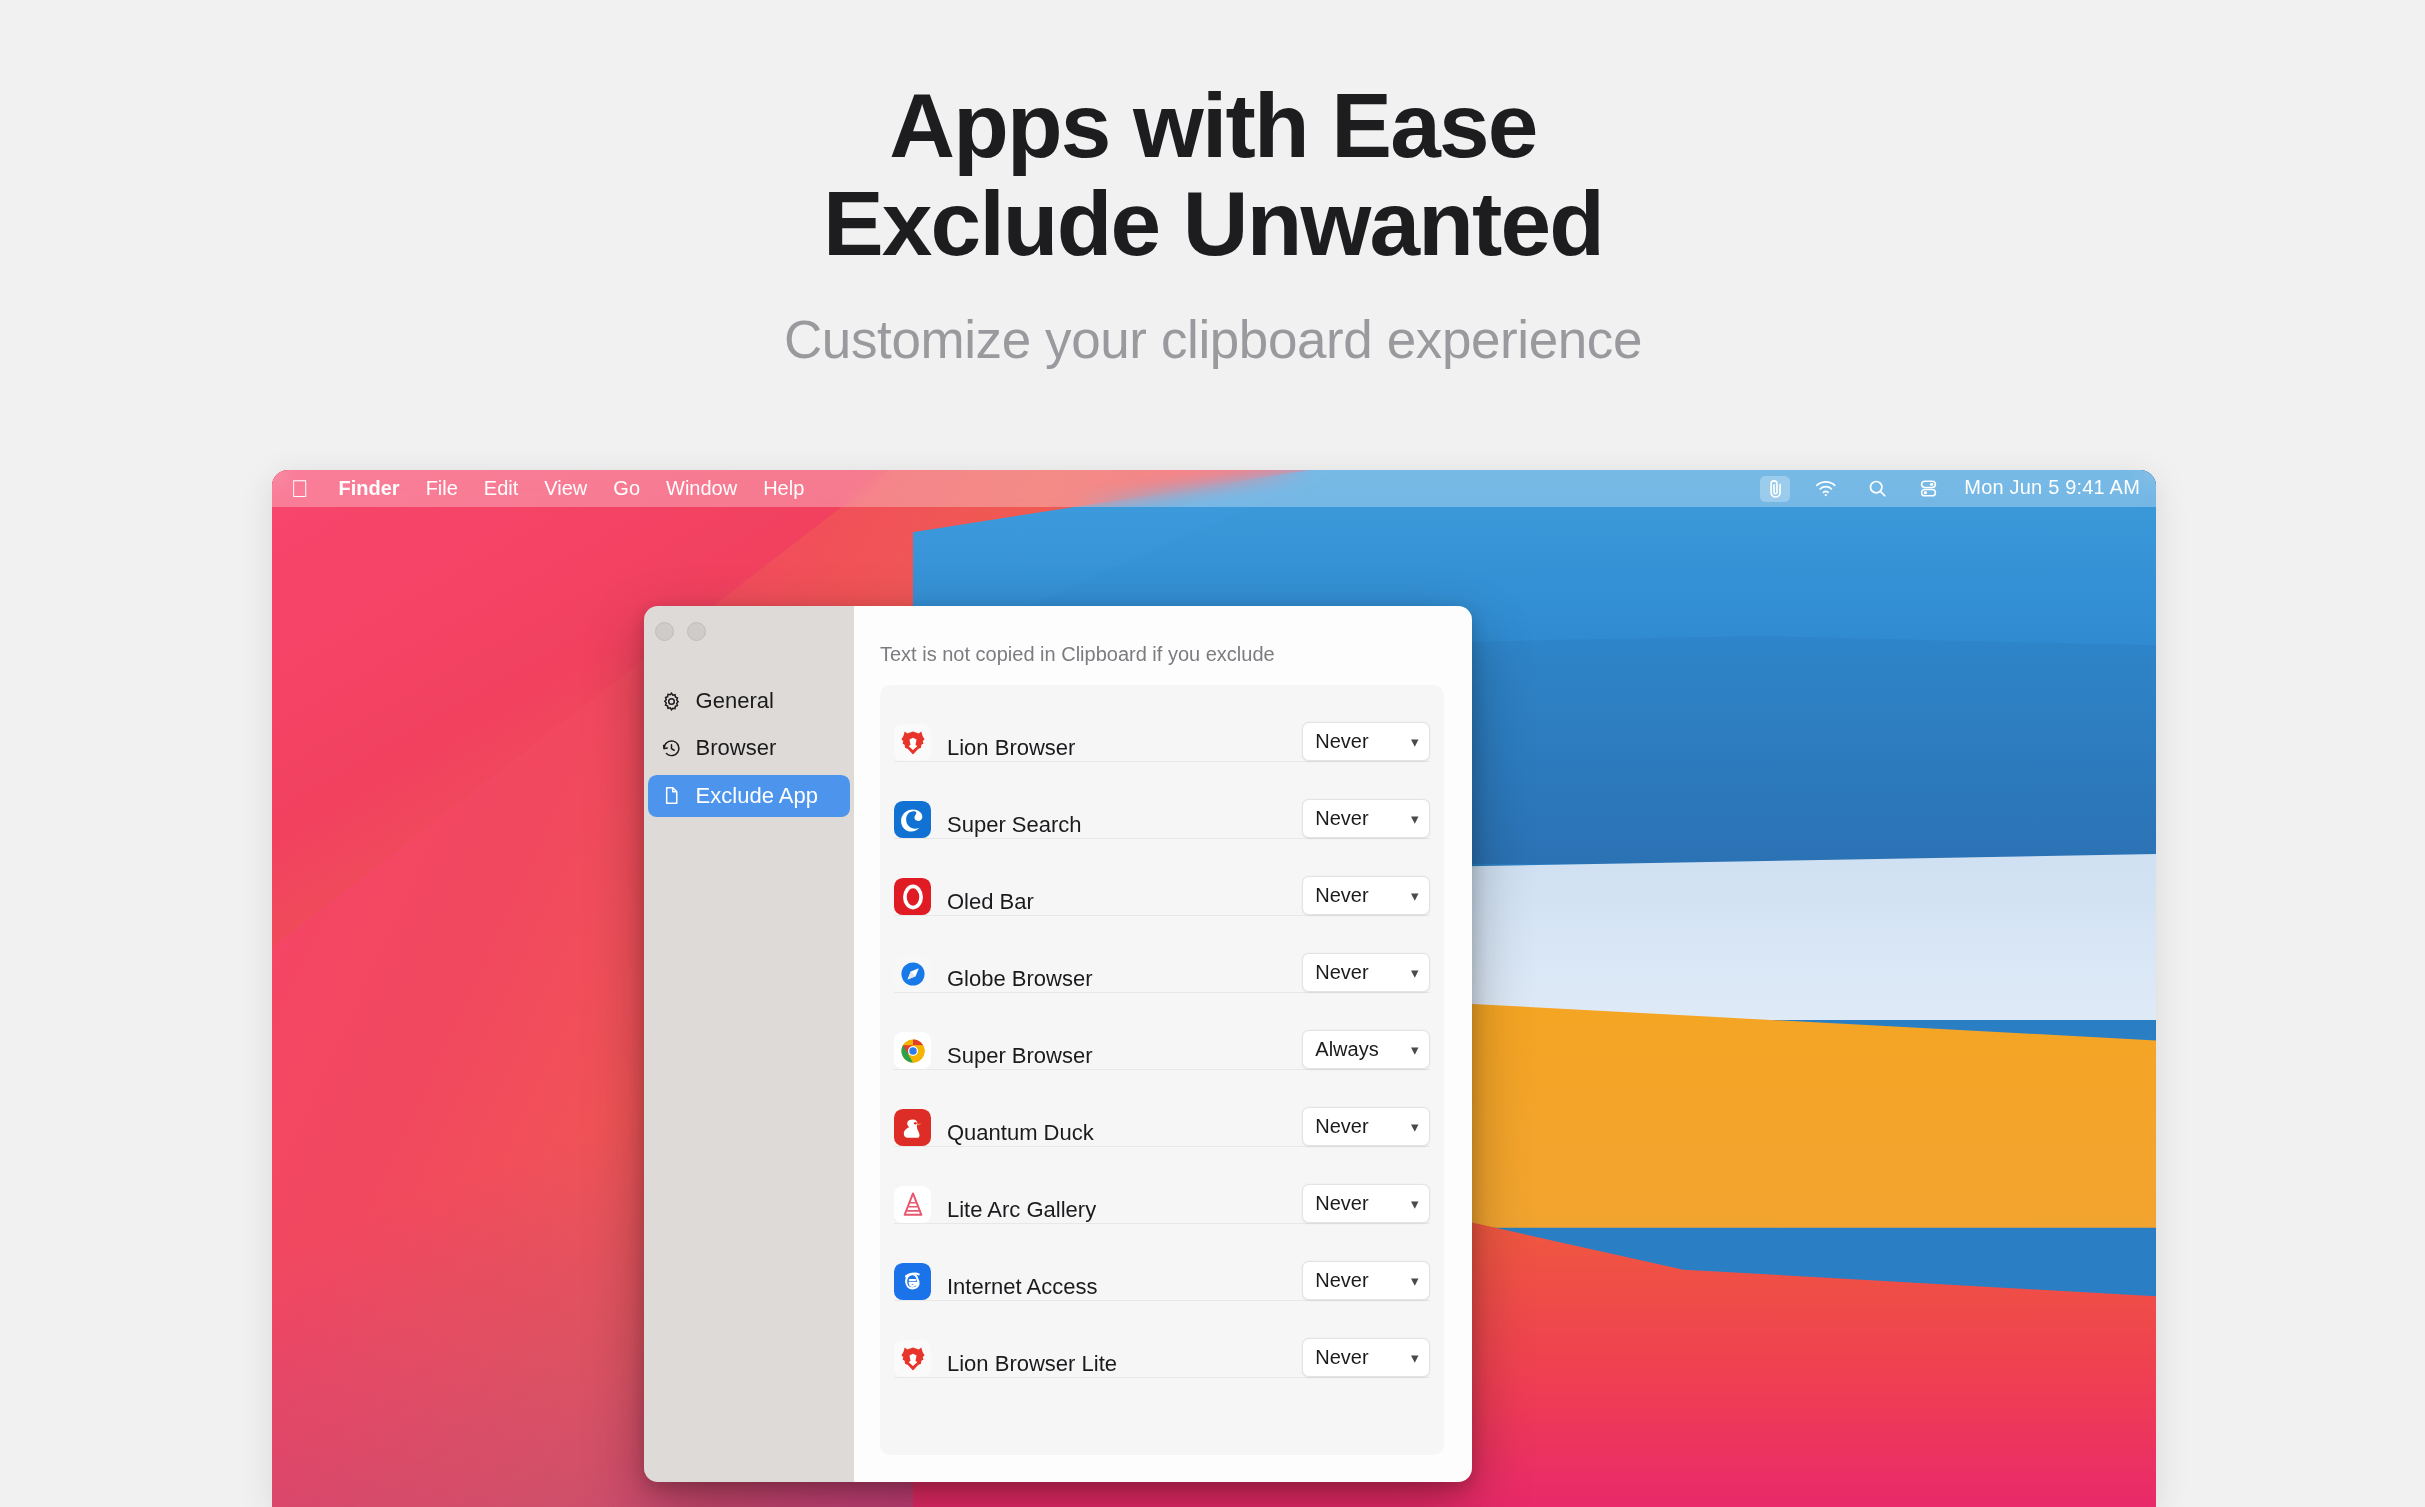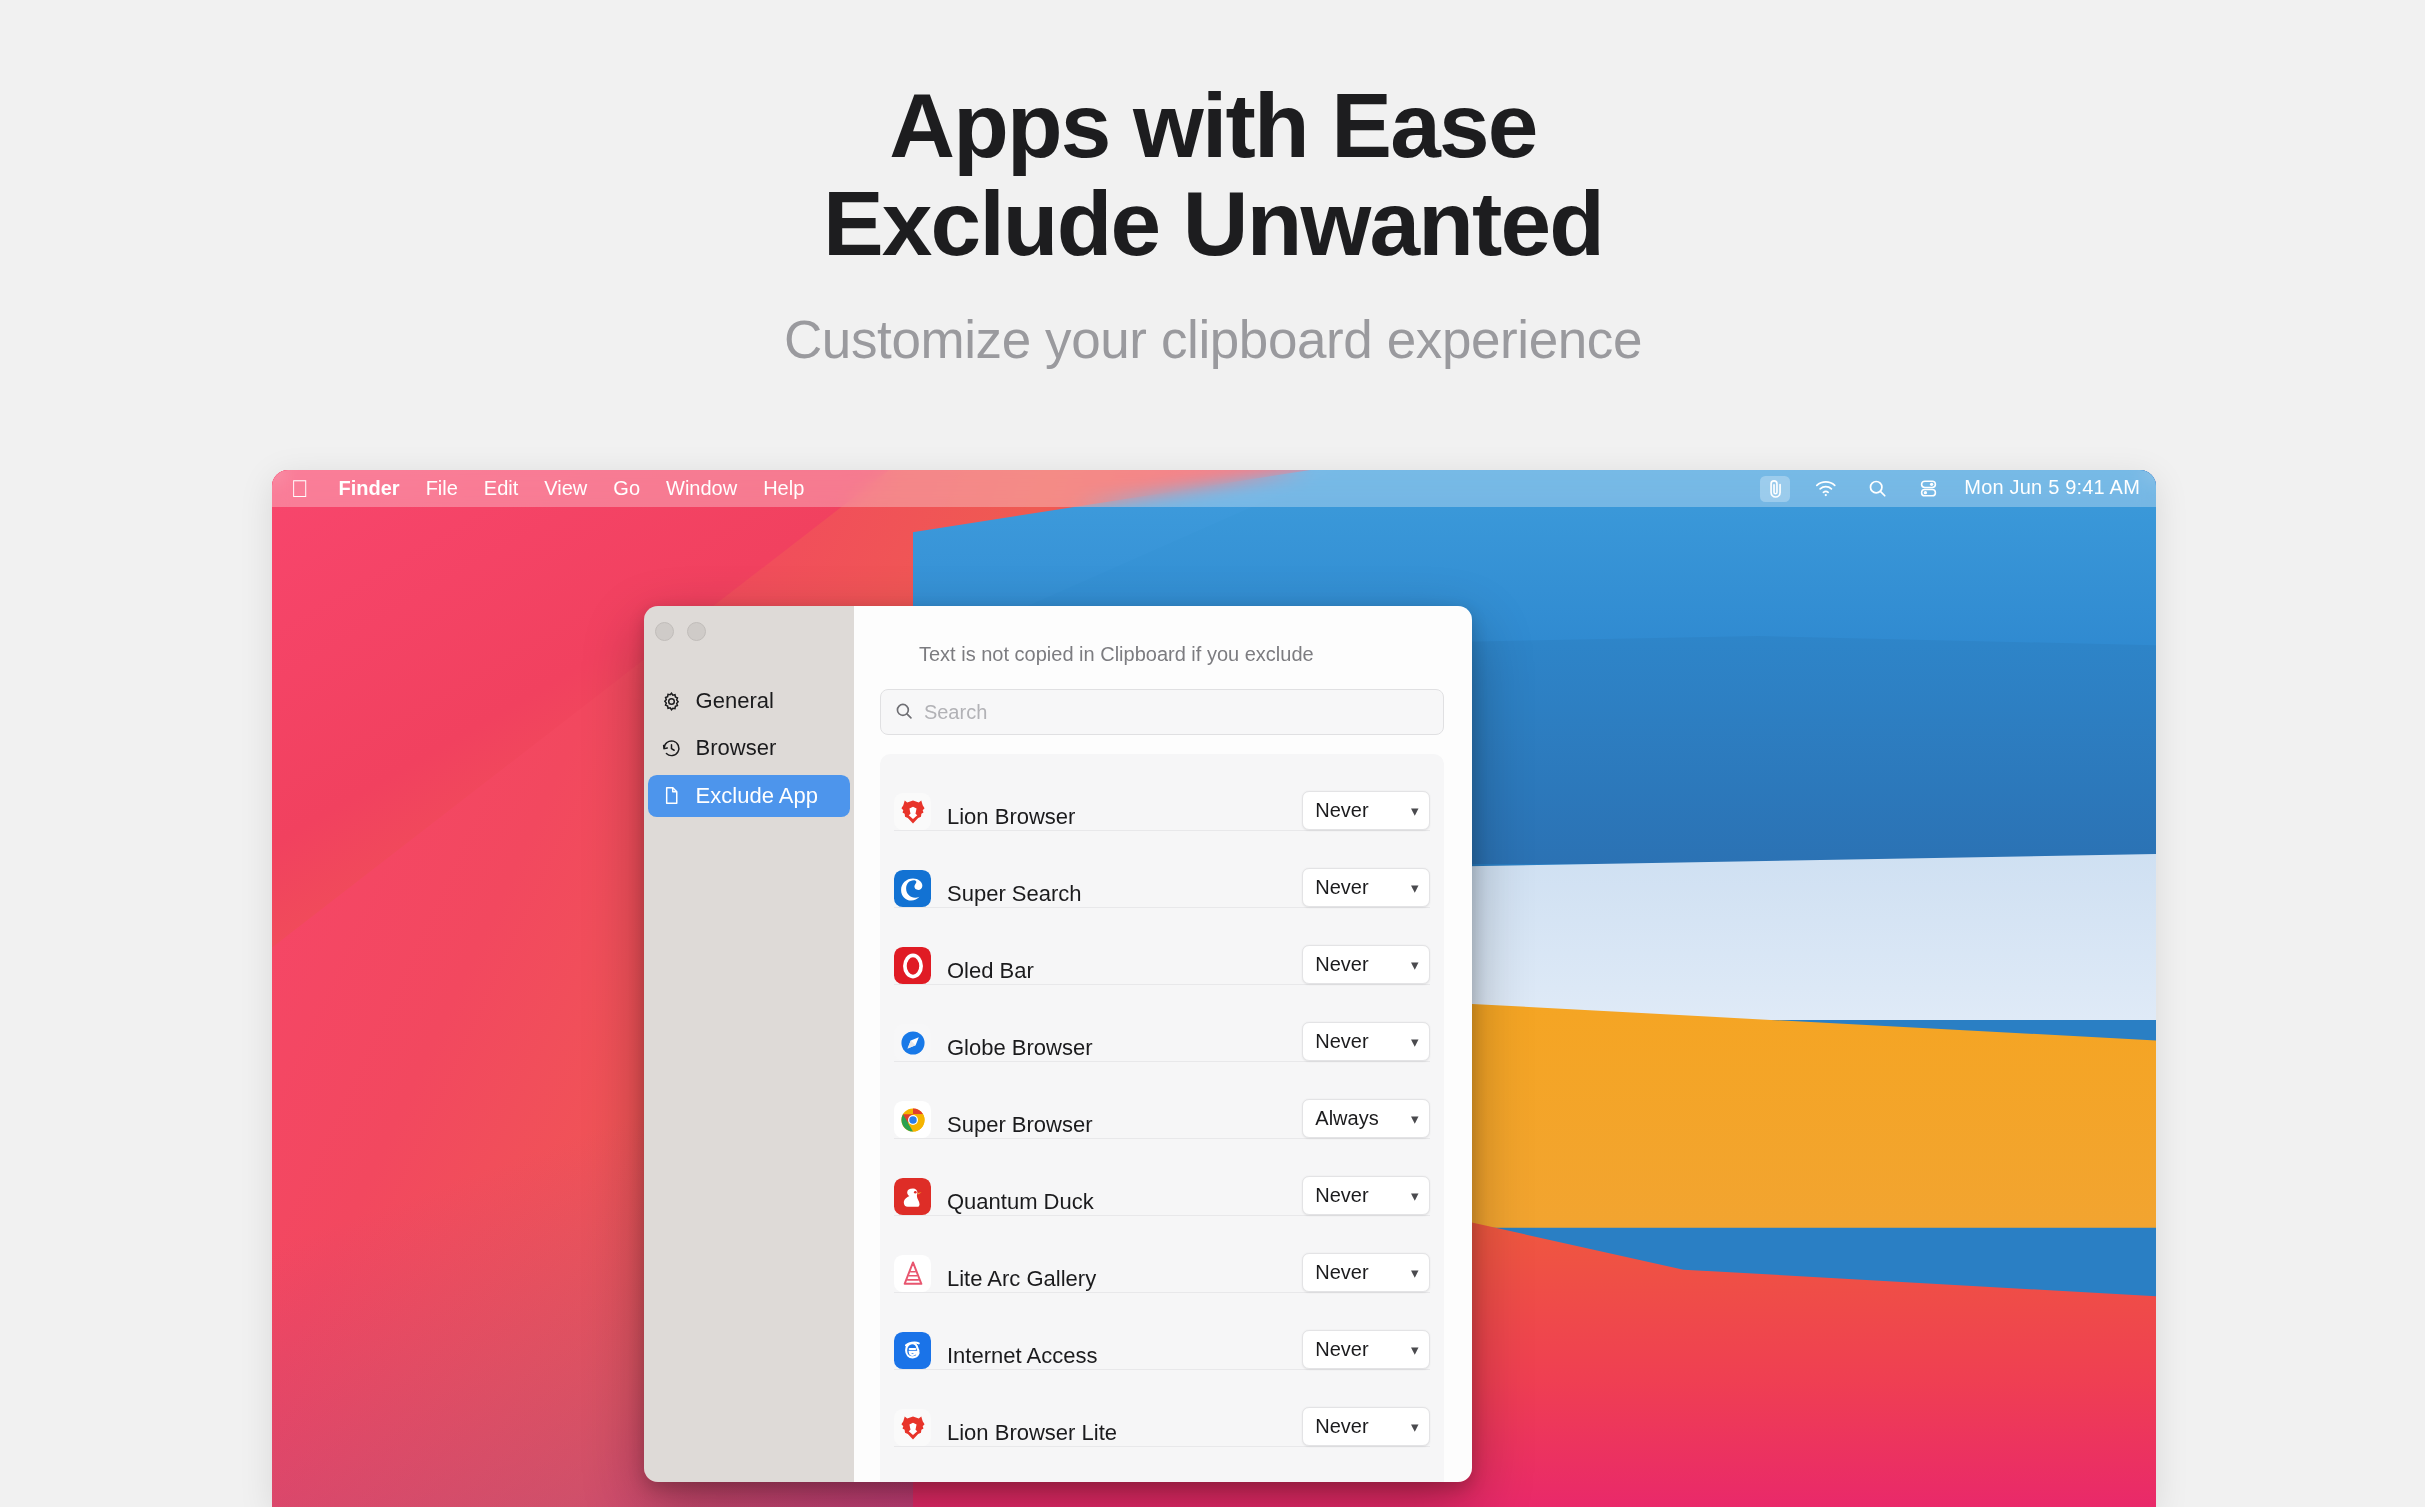--- a/index.html
+++ b/index.html
@@ -163,21 +163,21 @@
   .nav-item.selected { background:#4d95ec; color:#fff; }
   .nav-ico { width:23px; height:23px; display:inline-flex; align-items:center; justify-content:center; flex:0 0 23px; }
 
   .content {
     flex:1;
     background:#fdfdfd;
     padding:26px 28px 0 26px;
     overflow:hidden;
   }
   .c-title { font-size:27px; font-weight:bold; color:#17171a; letter-spacing:-0.3px; }
-  .c-sub { margin-top:11.4px; font-size:20px; color:#7c7c80;margin-left:39px; }
+  .c-sub { margin-top:11.4px; font-size:20px; color:#7c7c80; }
 
   .search {
     margin-top:23px;
     height:46px;
     border:0.9px solid #e0e0e2;
     border-radius:8px;
     background:#f7f7f8;
     display:flex; align-items:center;
     padding:0 14px;
     gap:10.5px;
@@ -327,29 +327,20 @@
             </svg>
           </span>
           <span>Exclude App</span>
         </div>
       </div>
     </div>
 
     <div class="content">
       <div class="c-sub">Text is not copied in Clipboard if you exclude</div>
 
-      <div class="search">
-        <span>
-          <svg width="18.4" height="18.4" viewBox="0 0 21 21" fill="none" stroke="#6f6f74" stroke-width="1.9" stroke-linecap="round">
-            <circle cx="9" cy="9" r="6.2"></circle>
-              <path d="M13.6 13.6l4.6 4.6"></path>
-          </svg>
-        </span>
-        <input type="text" placeholder="Search" style="">
-      </div>
 
       <div class="applist">
 
         <div class="app-row">
           <span class="app-icon" style="background:#fafafa">
             <svg width="32" height="32" viewBox="0 0 36 36">
               <path d="M18 5l6.5 2.2 2.8-2.2 1.6 5.4 2.1 3.4-2.1 2.1.9 2.7-2.4 1.4-.4 3.4-3.2 1.3L18 31l-5.8-6.3-3.2-1.3-.4-3.4-2.4-1.4.9-2.7L5 13.8l2.1-3.4L8.7 5l2.8 2.2z" fill="#e8342a"></path>
               <path d="M18 12.2l4 2-1.2 5.8 2 1.6-4.8 4.2-4.8-4.2 2-1.6-1.2-5.8z" fill="#fff"></path>
             </svg>
           </span>

